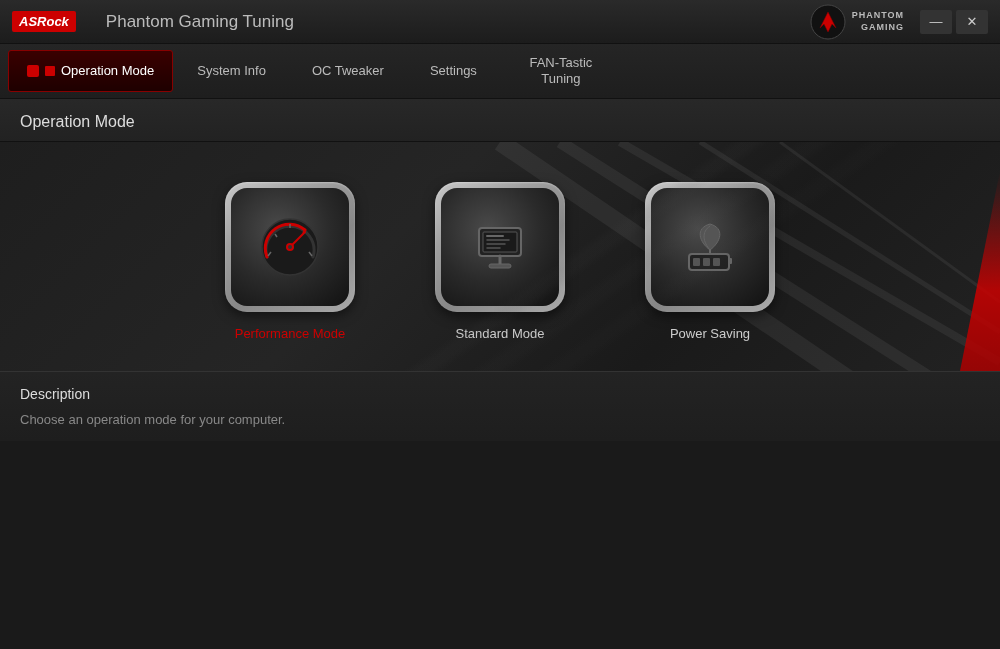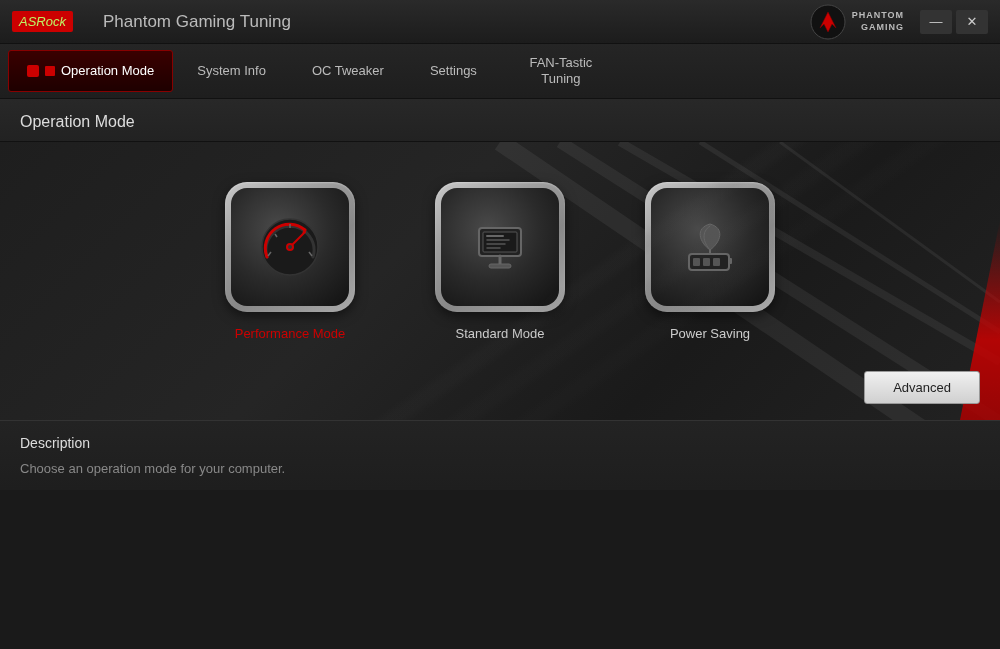--- a/index.html
+++ b/index.html
@@ -22,22 +22,22 @@
       padding: 0 12px;
       border-bottom: 1px solid #111;
     }
     .title-bar-left {
       display: flex;
       align-items: center;
       gap: 14px;
     }
     .asrock-logo {
       background: #cc0000;
-      color: #bef264;
-      font-weight: normal;
+      color: #ffffff;
+      font-weight: bold;
       font-size: 13px;
       padding: 3px 7px;
       border-radius: 2px;
       font-style: italic;
     }
     .app-title {
       color: #bbb;
       font-size: 17px;
       margin-left: 16px;
     }
@@ -392,22 +392,19 @@
 
             <line x1="35" y1="38" x2="35" y2="42" stroke="#666" stroke-width="2" stroke-linecap="round"></line>
           </svg>
         </div>
       </div>
       <span class="mode-label">Power Saving</span>
     </div>
 
   </div>
 
-  <div class="advanced-btn-area">
-    <button class="advanced-btn">Advanced</button>
-  </div>
 
 </div>
 
 <div class="description-area">
   <div class="description-title">Description</div>
   <div class="description-text">Choose an operation mode for your computer.</div>
 </div>
 
 </body></html>

